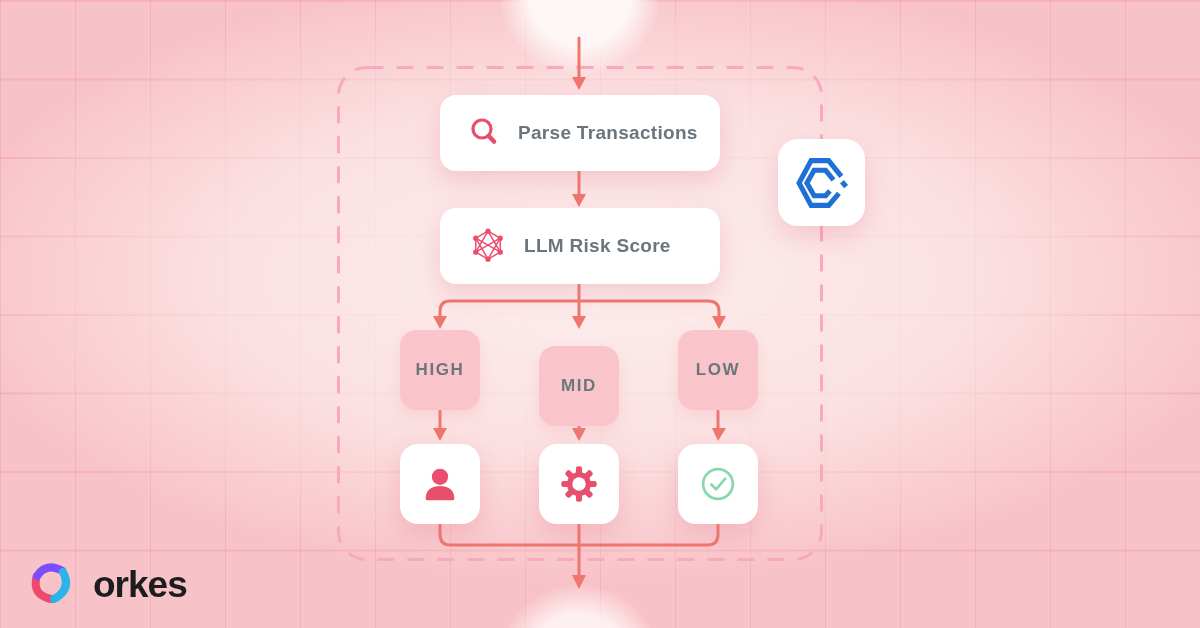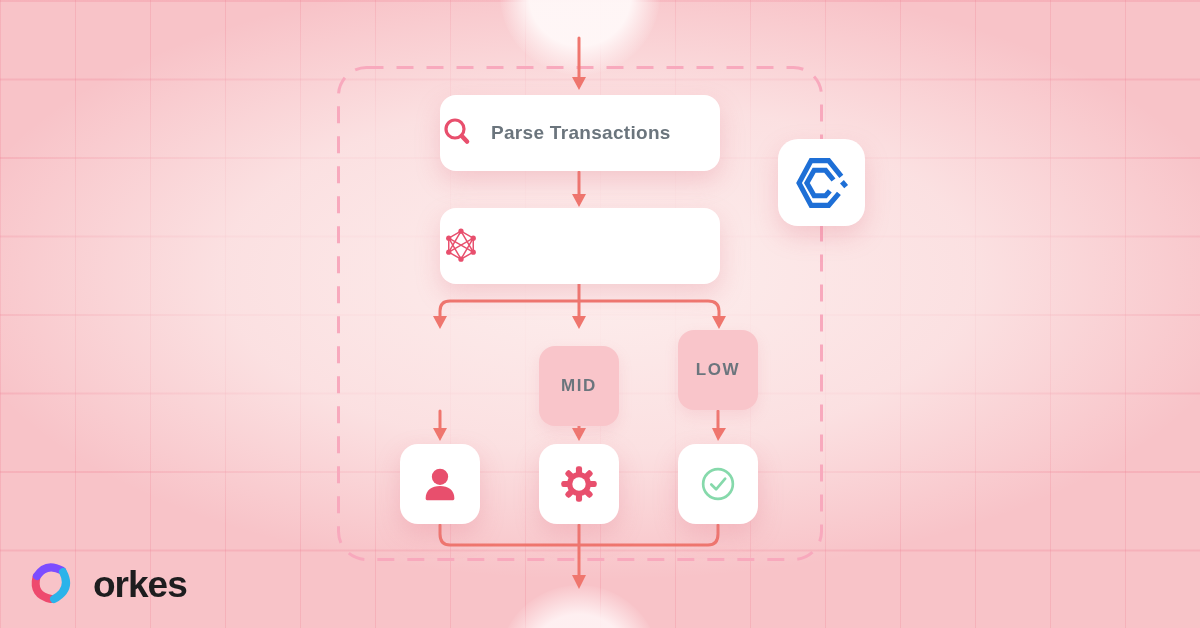--- a/index.html
+++ b/index.html
@@ -29,21 +29,21 @@
     background:radial-gradient(circle, rgba(255,244,245,0.9) 45%, rgba(255,244,245,0) 72%);
   }
   svg.connectors{position:absolute;left:0;top:0;}
   .card{
     position:absolute;background:#ffffff;border-radius:16px;
     box-shadow:0 10px 24px rgba(226,120,138,0.28);
     display:flex;align-items:center;justify-content:center;
   }
   .node{
     left:440px;width:280px;height:76px;
-    justify-content:flex-start;box-sizing:border-box;gap:15px;
+    justify-content:flex-start;padding-left:27px;box-sizing:border-box;gap:15px;
   }
   .node-label{color:#6b757d;font-size:19px;font-weight:600;letter-spacing:0.3px;}
   .branch-box{
     position:absolute;width:80px;height:80px;border-radius:16px;
     background:#f9c5ca;display:flex;align-items:center;justify-content:center;
     box-shadow:0 6px 14px rgba(233,140,155,0.18);
   }
   .branch-label{color:#6b757d;font-size:17px;font-weight:700;letter-spacing:1.6px;}
   .icon-box{width:80px;height:80px;border-radius:18px;}
   .conductor-card{left:778px;top:139px;width:87px;height:87px;border-radius:20px;}
@@ -101,22 +101,26 @@
       </g>
       <g fill="#e84f6d">
         <circle cx="24" cy="7" r="3"></circle>
           <circle cx="38" cy="15" r="3"></circle>
           <circle cx="38" cy="31" r="3"></circle>
         <circle cx="24" cy="39" r="3"></circle>
           <circle cx="10" cy="31" r="3"></circle>
           <circle cx="10" cy="15" r="3"></circle>
       </g>
     </svg>
+    <span class="node-label">LLM Risk Score</span>
   </div>
 
+  <div class="branch-box" style="left:400px;top:330px;">
+    <span class="branch-label">HIGH</span>
+  </div>
   <div class="branch-box" style="left:539px;top:330px;margin-top:16px;">
     <span class="branch-label">MID</span>
   </div>
   <div class="branch-box" style="left:678px;top:330px;">
     <span class="branch-label">LOW</span>
   </div>
 
   <div class="card icon-box" style="left:400px;top:444px;">
     <svg width="46" height="46" viewBox="0 0 48 48">
       <circle cx="24" cy="16.5" r="8.5" fill="#e84f6d"></circle>

